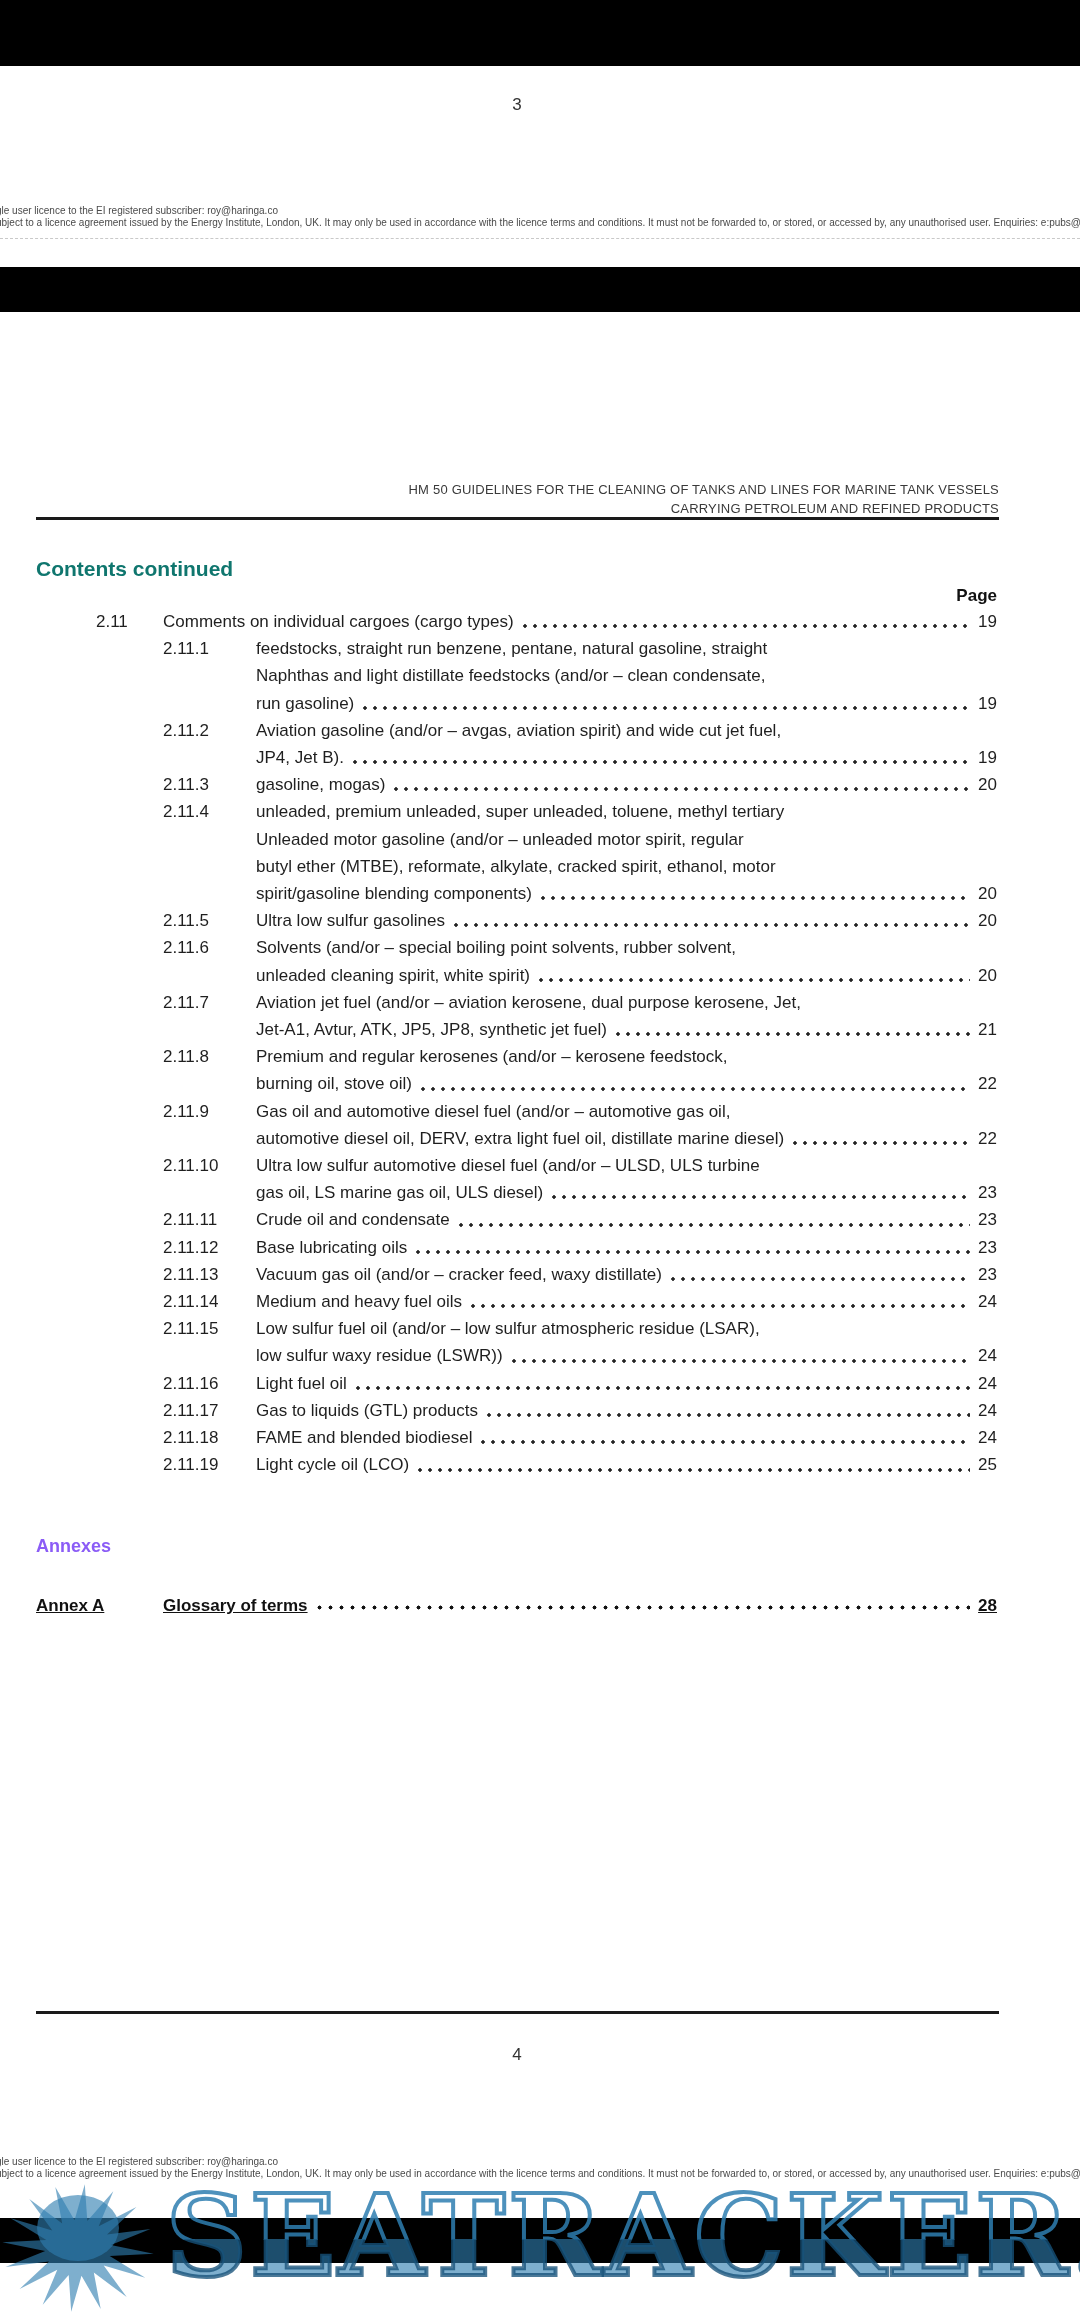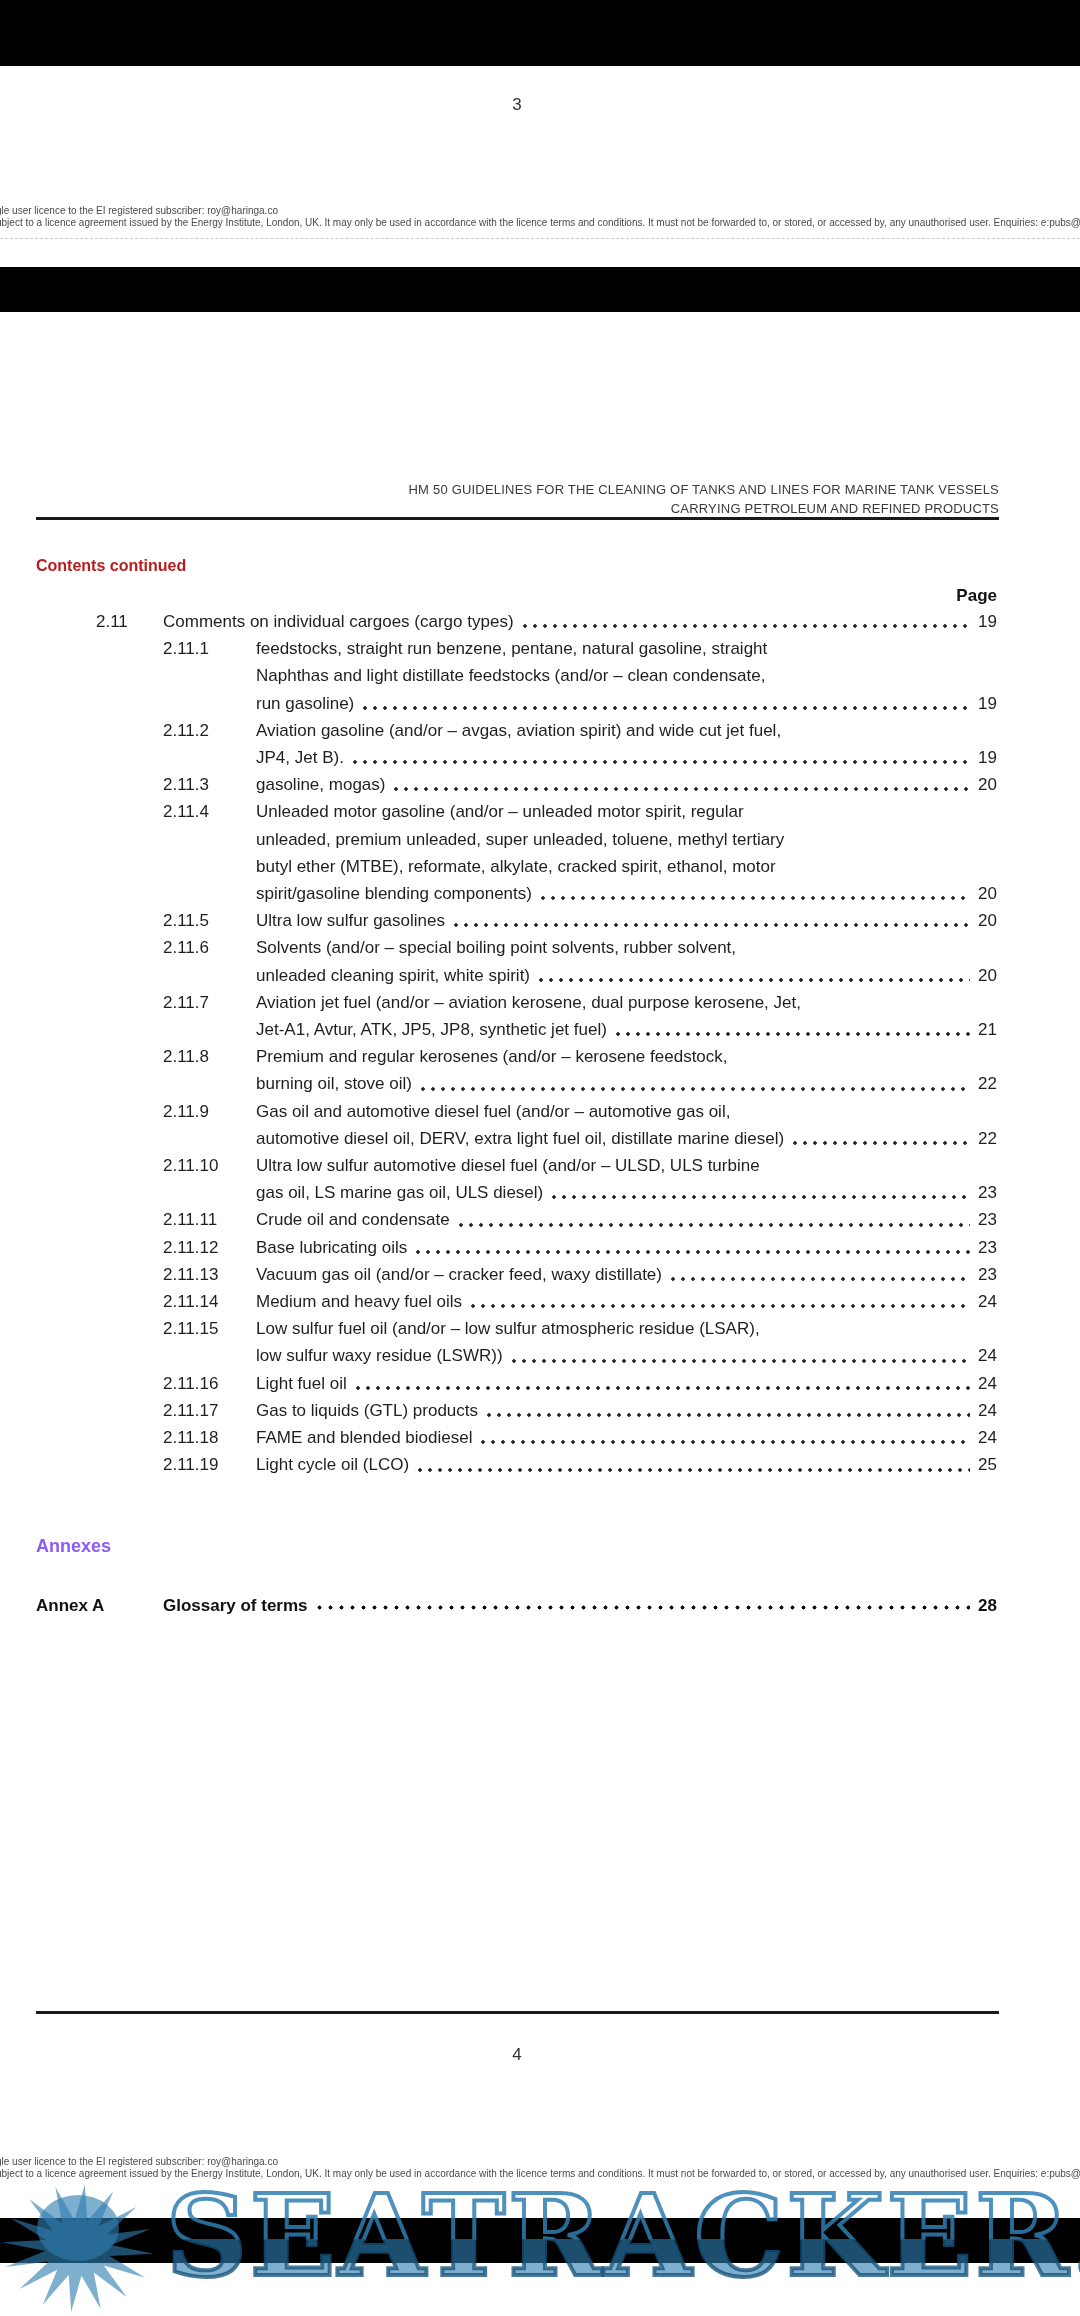--- a/index.html
+++ b/index.html
@@ -20,21 +20,21 @@
   .licence-bottom { top:2156px; }
   .faint-rule { position:absolute; top:238px; left:0; width:1080px; border-top:1px dashed #c9c9c9; }
 
   
   .doc-header { position:absolute; top:480px; left:36px; width:963px; text-align:right;
                 font-size:13px; line-height:19px; color:#3a3a3a; letter-spacing:0.2px; }
   .rule { position:absolute; left:36px; width:963px; height:3px; background:#1a1a1a; }
   .rule-header { top:517px; }
   .rule-footer { top:2011px; }
 
-  .contents-heading { position:absolute; top:557px; left:36px; font-size:16px; font-weight:bold; color:#b91c1c; }
+  .contents-heading { position:absolute; top:557px; left:36px; font-size:21px; font-weight:bold; color:#0f766e; }
   .page-col { position:absolute; top:586px; left:36px; width:961px; text-align:right; font-size:17px; font-weight:bold; color:#111; }
 
   
   .toc { position:absolute; top:608px; left:96px; width:901px; color:#1f1f1f; font-size:17px; }
   .row { display:flex; align-items:flex-start; }
   .num { flex:0 0 auto; line-height:27.2px; white-space:nowrap; }
   .lvl1 > .num { width:67px; }
   .lvl2 > .num { margin-left:67px; width:93px; }
   .body { flex:1 1 auto; min-width:0; }
   .tline { line-height:27.2px; white-space:nowrap; display:flex; align-items:center; }
@@ -42,21 +42,21 @@
   .leader { flex:1 1 auto; min-width:14px; margin:0 3px 0 6px; align-self:stretch;
             background-image:radial-gradient(circle, #222 1.5px, transparent 1.9px);
             background-size:10px 6px; background-repeat:repeat-x; background-position:left calc(100% - 6px); }
   .pg { flex:0 0 auto; min-width:24px; text-align:right; }
 
   
   .annexes-heading { position:absolute; top:1536px; left:36px; font-size:18px; font-weight:bold; color:#8b5cf6; }
   .annex-block { position:absolute; left:36px; width:961px; font-size:17px; font-weight:bold; color:#111; }
   .annex-a { top:1596px; }
   .annex-b { top:1656px; }
-  .annex-block .row { align-items:baseline; }
+  .annex-block .row { align-items:baseline;text-decoration:underline; }
   .alabel { flex:0 0 127px; }
   .atitle { flex:0 0 auto; white-space:nowrap; }
   .annex-block .leader { background-image:radial-gradient(circle, #111 1.8px, transparent 2.2px);
             background-size:11px 7px; background-position:left calc(100% - 5px); }
 
   .p4-number { position:absolute; top:2045px; left:0; width:1034px; text-align:center; font-size:17px; color:#333; }
 
   
   .watermark { position:absolute; left:0; top:0; width:1080px; height:2316px; z-index:10; pointer-events:none; }
   .wm-sun { position:absolute; left:0; top:2184px; }
@@ -137,22 +137,22 @@
             <span class="txt">gasoline, mogas)</span>
             <span class="leader"></span>
             <span class="pg">20</span>
           </div>
         </div>
   </div>
 
   <div class="row lvl2">
     <span class="num">2.11.4</span>
     <div class="body">
+          <div class="tline">unleaded, premium unleaded, super unleaded, toluene, methyl tertiary</div>
           <div class="tline">Unleaded motor gasoline (and/or – unleaded motor spirit, regular</div>
-          <div class="tline">unleaded, premium unleaded, super unleaded, toluene, methyl tertiary</div>
           <div class="tline">butyl ether (MTBE), reformate, alkylate, cracked spirit, ethanol, motor</div>
           <div class="tline">
             <span class="txt">spirit/gasoline blending components)</span>
             <span class="leader"></span>
             <span class="pg">20</span>
           </div>
         </div>
   </div>
 
   <div class="row lvl2">

